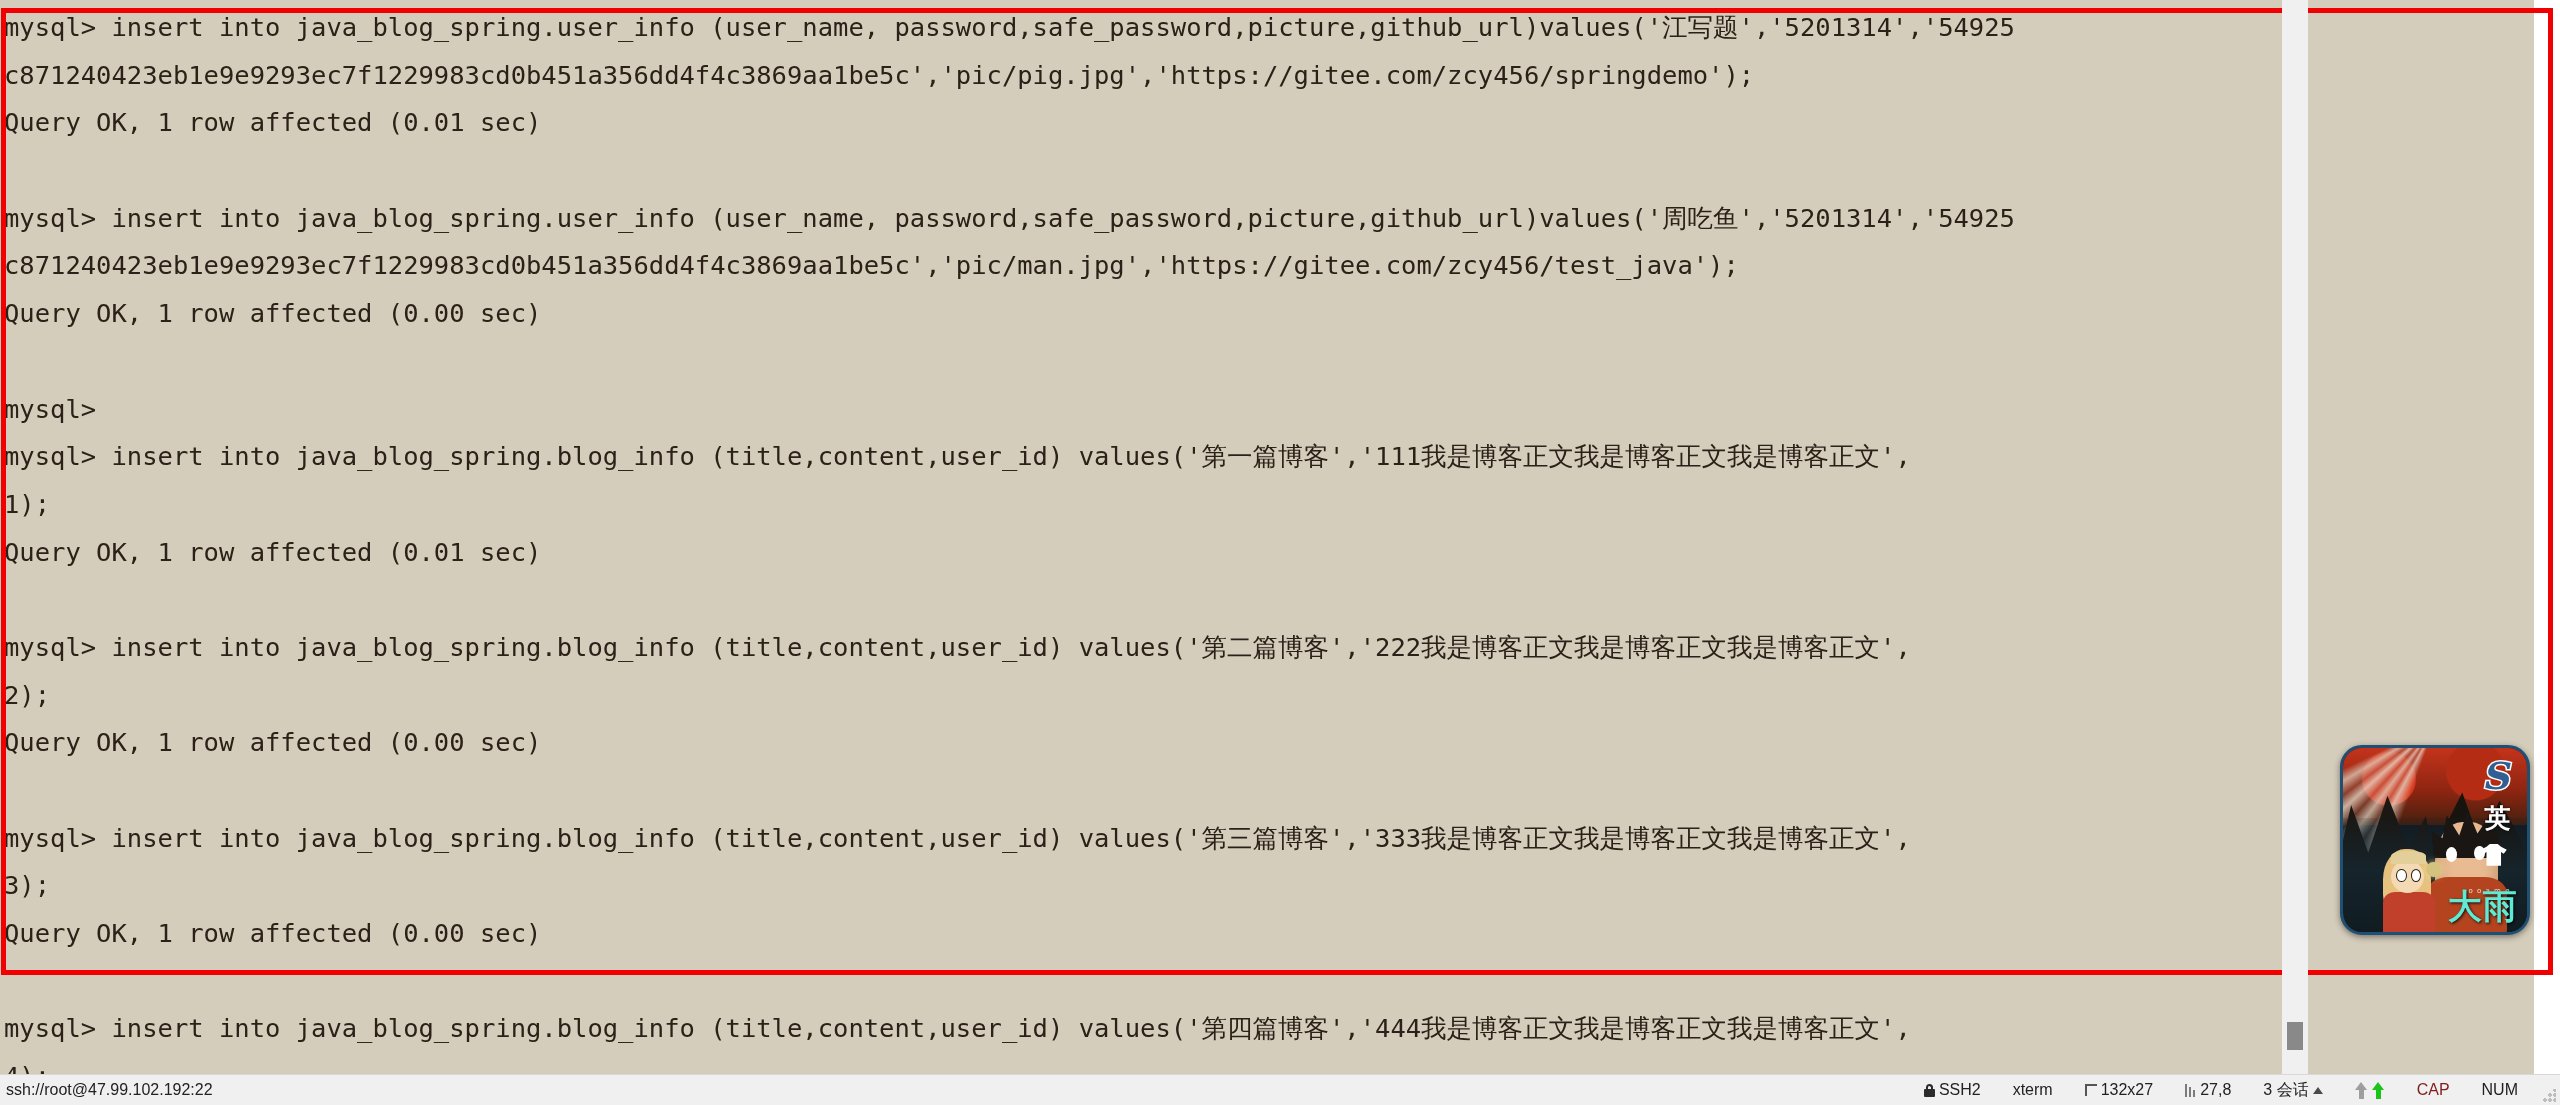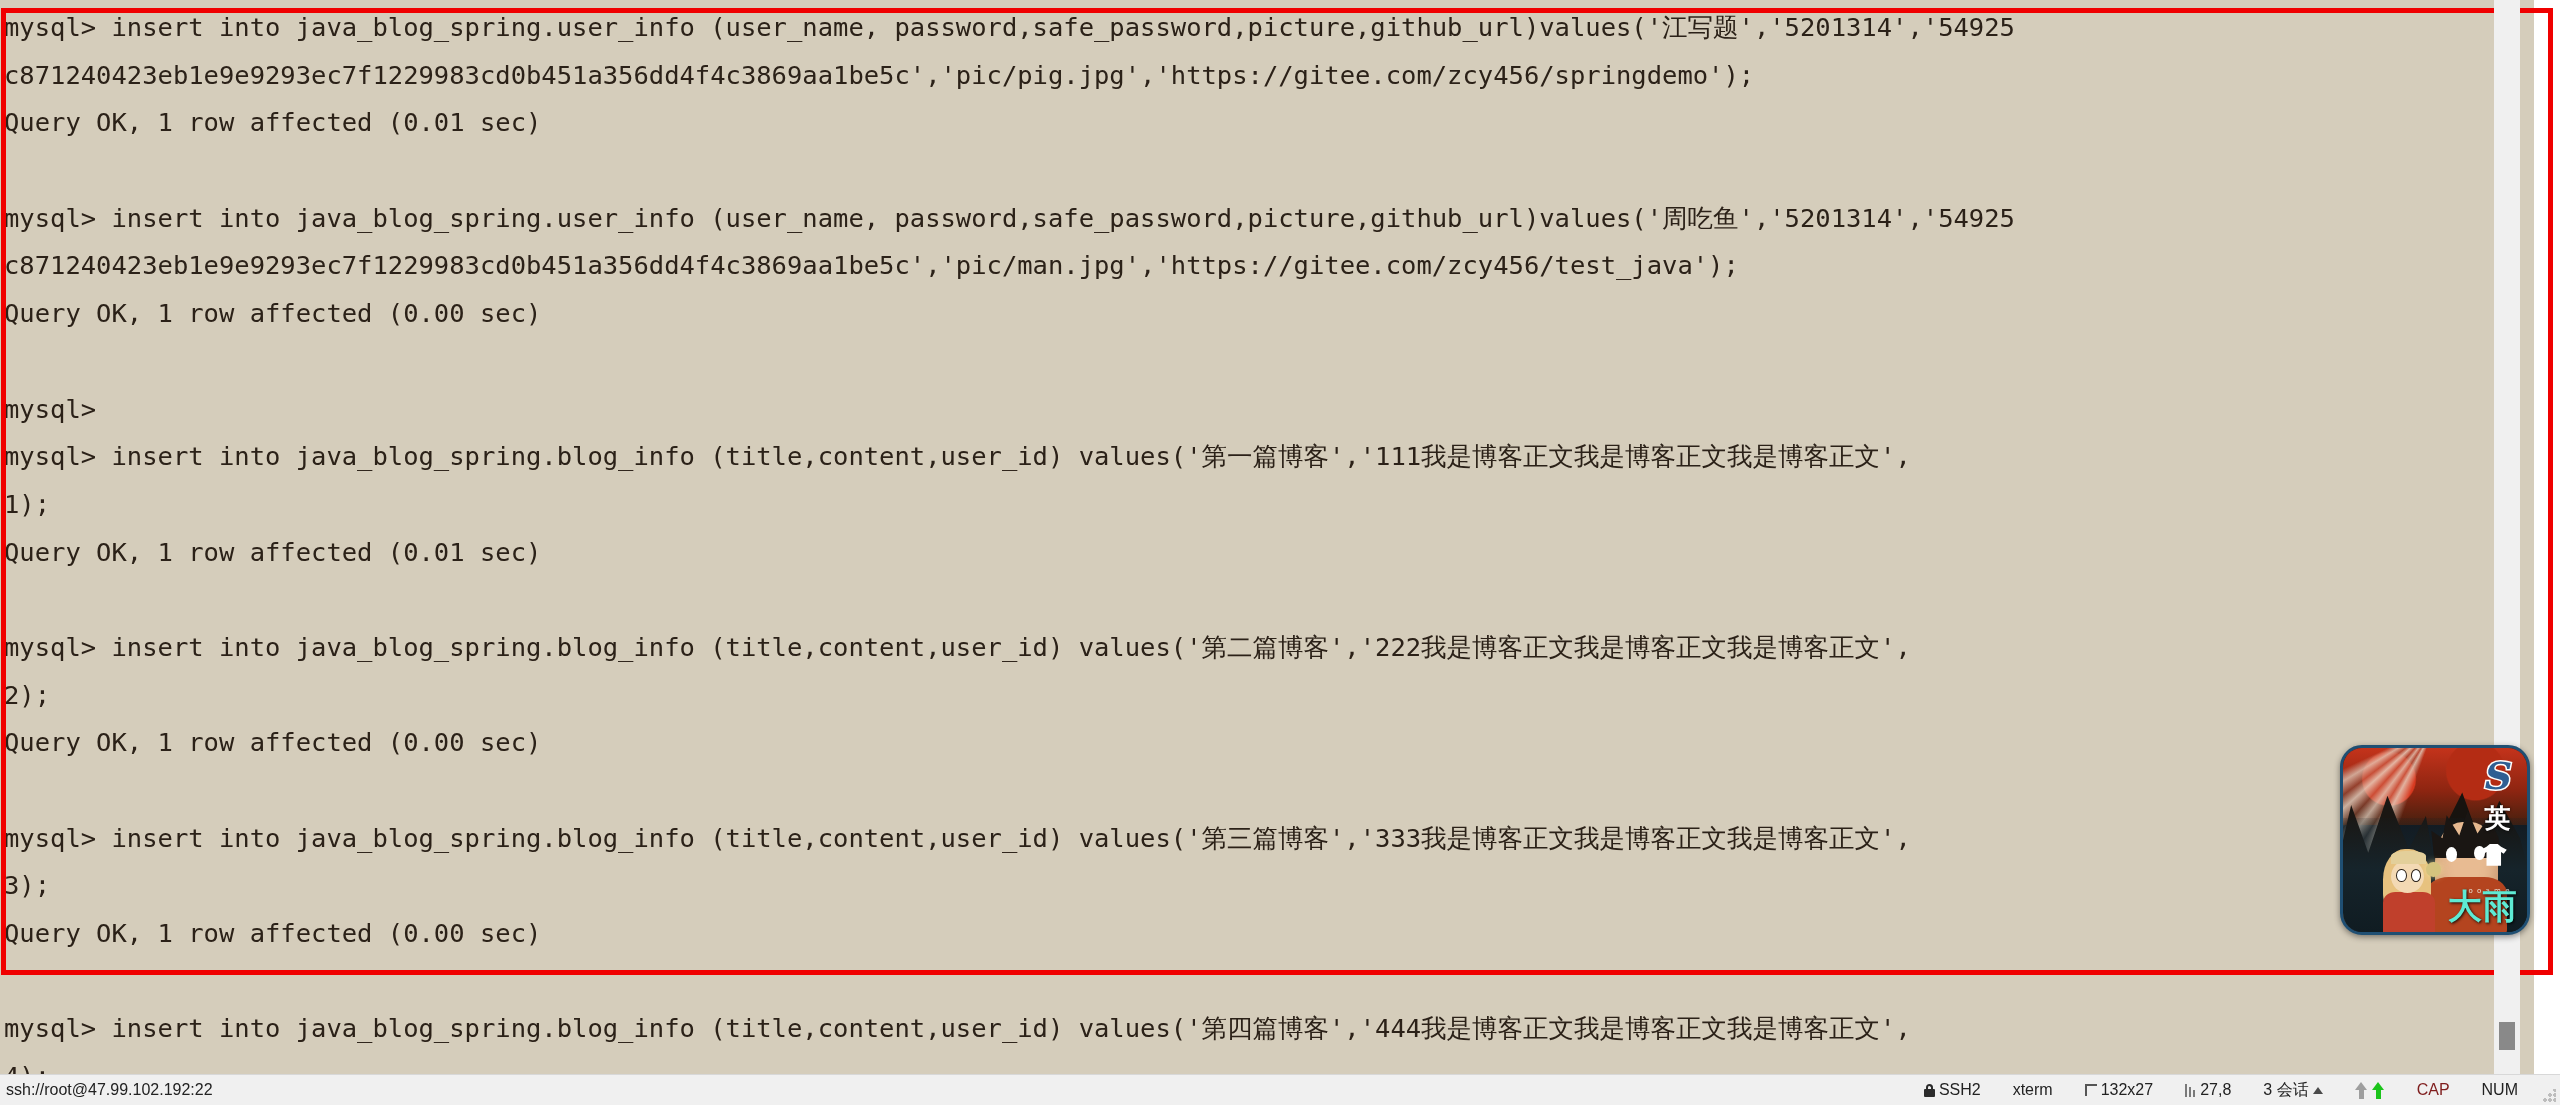--- a/index.html
+++ b/index.html
@@ -9,21 +9,21 @@
   }
   body {
     width: 2560px;
     height: 1105px;
     overflow: hidden;
     font-family: "DejaVu Sans Mono", monospace;
   }
 
   #app {
     position: relative;
-    width: 2520px;
+    width: 2308px;
     height: 1105px;
     background: #f0f0f0;
   }
 
   
   #terminal {
     position: absolute;
     left: 0;
     top: 0;
     width: 2534px;

